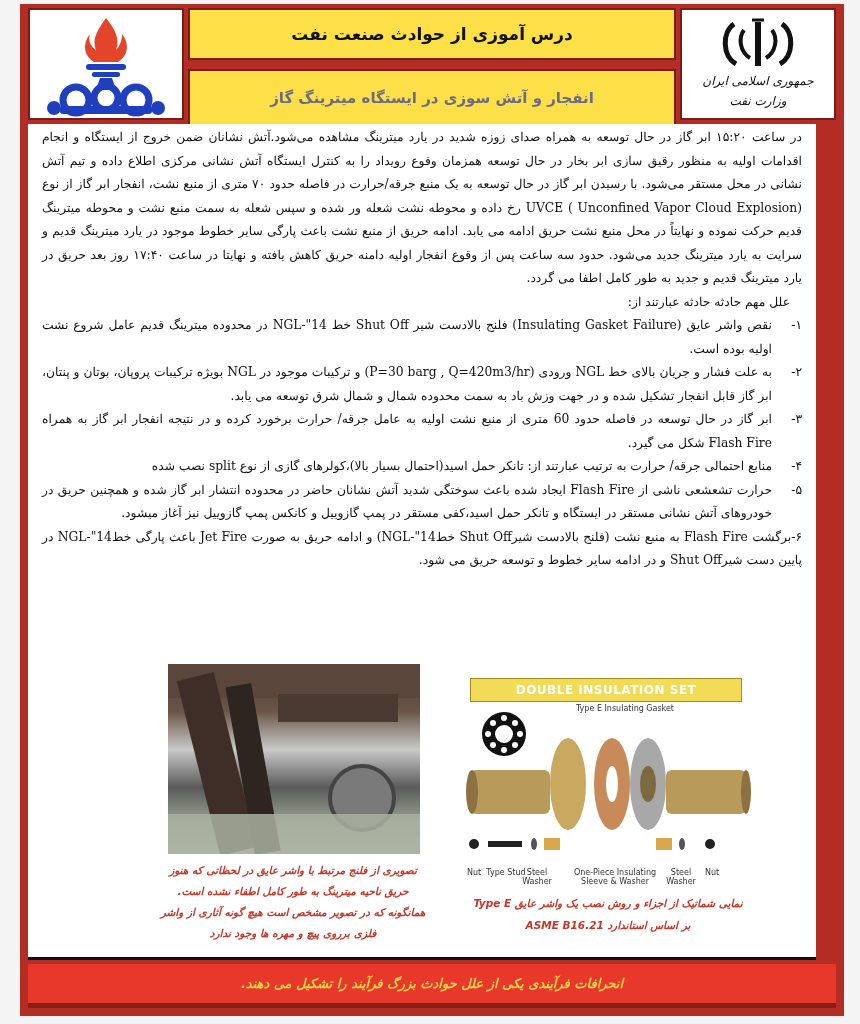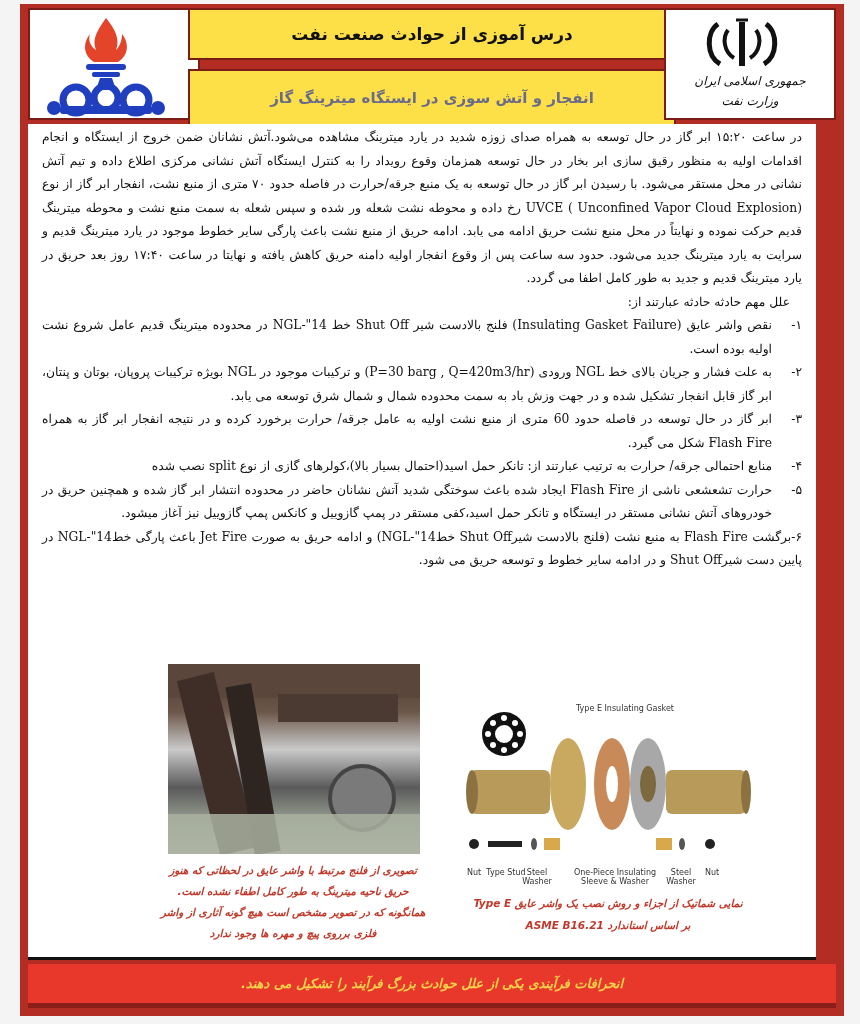--- a/index.html
+++ b/index.html
@@ -1,19 +1,19 @@
 <!DOCTYPE html>
 <html><head>
 <meta charset="utf-8">
 <style>
   html, body { margin:0; padding:0; }
   body { width:860px; height:1024px; background:#f4f4f4; position:relative; overflow:hidden; font-family:"DejaVu Sans", sans-serif; }
   .frame { position:absolute; left:20px; top:4px; width:824px; height:1012px; background:#b42d24; }
   .header { position:absolute; left:8px; top:4px; width:808px; height:114px; background:#b42d24; }
-  .logo-box { position:absolute; top:0; width:172px; height:112px; background:#fff; border:2px solid #7a1d17; box-sizing:border-box; }
+  .logo-box { position:absolute; top:0; width:156px; height:112px; background:#fff; border:2px solid #7a1d17; box-sizing:border-box; }
   .logo-left { left:0; }
   .logo-right { right:0; }
   .title-top, .title-bottom { position:absolute; left:160px; width:488px; background:#fde047; border:2px solid #7a1d17; box-sizing:border-box; display:flex; align-items:center; justify-content:center; direction:rtl; }
   .title-top { top:0; height:52px; font-weight:bold; font-size:17px; color:#111; }
   .title-bottom { top:61px; height:57px; font-weight:bold; font-size:15px; color:#6a6a8a; }
   .body-box { position:absolute; left:8px; top:120px; width:788px; height:836px; background:#fff; border-bottom:3px solid #111; box-sizing:border-box; }
   .text { direction:rtl; text-align:justify; font-family:"DejaVu Serif", serif; font-size:12.3px; line-height:23.5px; color:#111; padding:2px 14px 0 14px; }
   .text p { margin:0; }
   .list-item { display:flex; direction:rtl; }
   .list-num { width:30px; flex:none; }
@@ -101,20 +101,21 @@
         <div class="beam" style="left:0;top:0;width:252px;height:34px;background:#5a463b;"></div>
         <div class="beam" style="left:30px;top:10px;width:38px;height:180px;transform:rotate(-14deg);"></div>
         <div class="beam" style="left:72px;top:20px;width:26px;height:170px;background:#2e2520;transform:rotate(-10deg);"></div>
         <div class="beam" style="left:110px;top:30px;width:120px;height:28px;background:#4a3a31;"></div>
         <div style="position:absolute;left:160px;top:100px;width:60px;height:60px;border-radius:50%;background:#7a7a7a;border:4px solid #444;"></div>
         <div style="position:absolute;left:0;top:150px;width:252px;height:40px;background:#a9b0a0;opacity:0.85;"></div>
       </div>
       <div class="cap-left">تصویری از فلنج مرتبط با واشر عایق در لحظاتی که هنوز حریق ناحیه میترینگ به طور کامل اطفاء نشده است. همانگونه که در تصویر مشخص است هیچ گونه آثاری از واشر فلزی برروی پیچ و مهره ها وجود ندارد</div>
 
       <div class="diagram">
+        <div class="di-banner">DOUBLE INSULATION SET</div>
         <div class="di-label" style="left:110px;top:32px;width:110px;">Type E Insulating Gasket</div>
         <svg width="292" height="200" viewBox="0 0 292 200" style="position:absolute;left:0;top:0;">
           <circle cx="44" cy="62" r="22" fill="#111"></circle>
           <circle cx="44" cy="62" r="9" fill="#fff"></circle>
           <g fill="#fff">
               <circle cx="44" cy="46" r="3"></circle>
               <circle cx="44" cy="78" r="3"></circle>
               <circle cx="28" cy="62" r="3"></circle>
               <circle cx="60" cy="62" r="3"></circle>
               <circle cx="33" cy="51" r="3"></circle>

